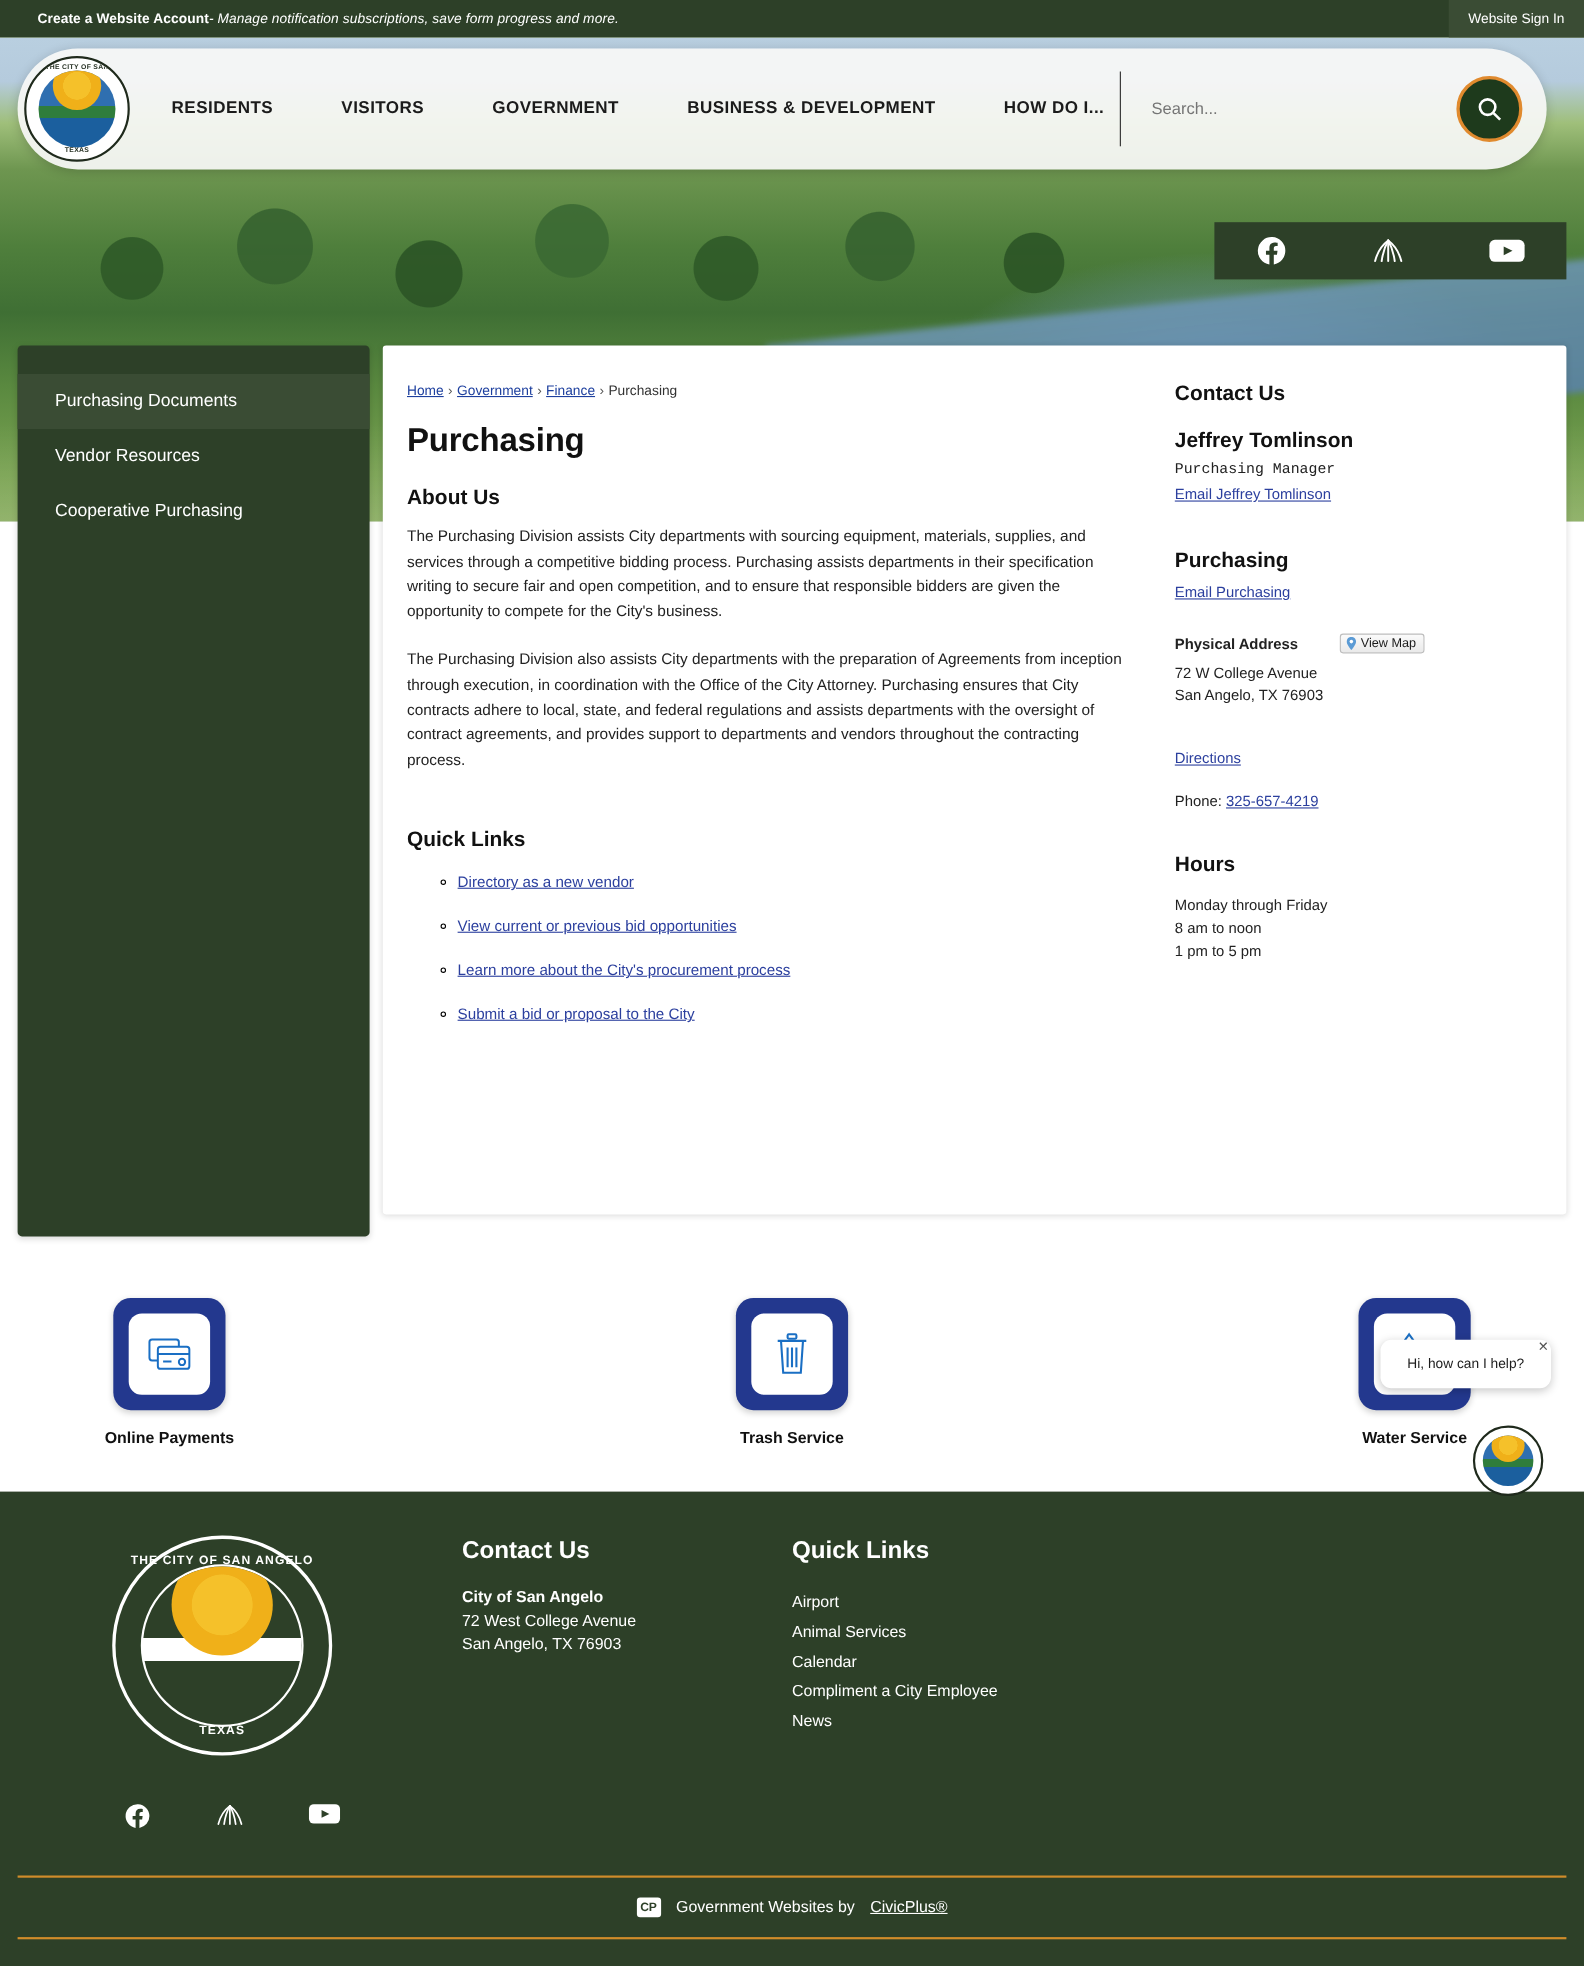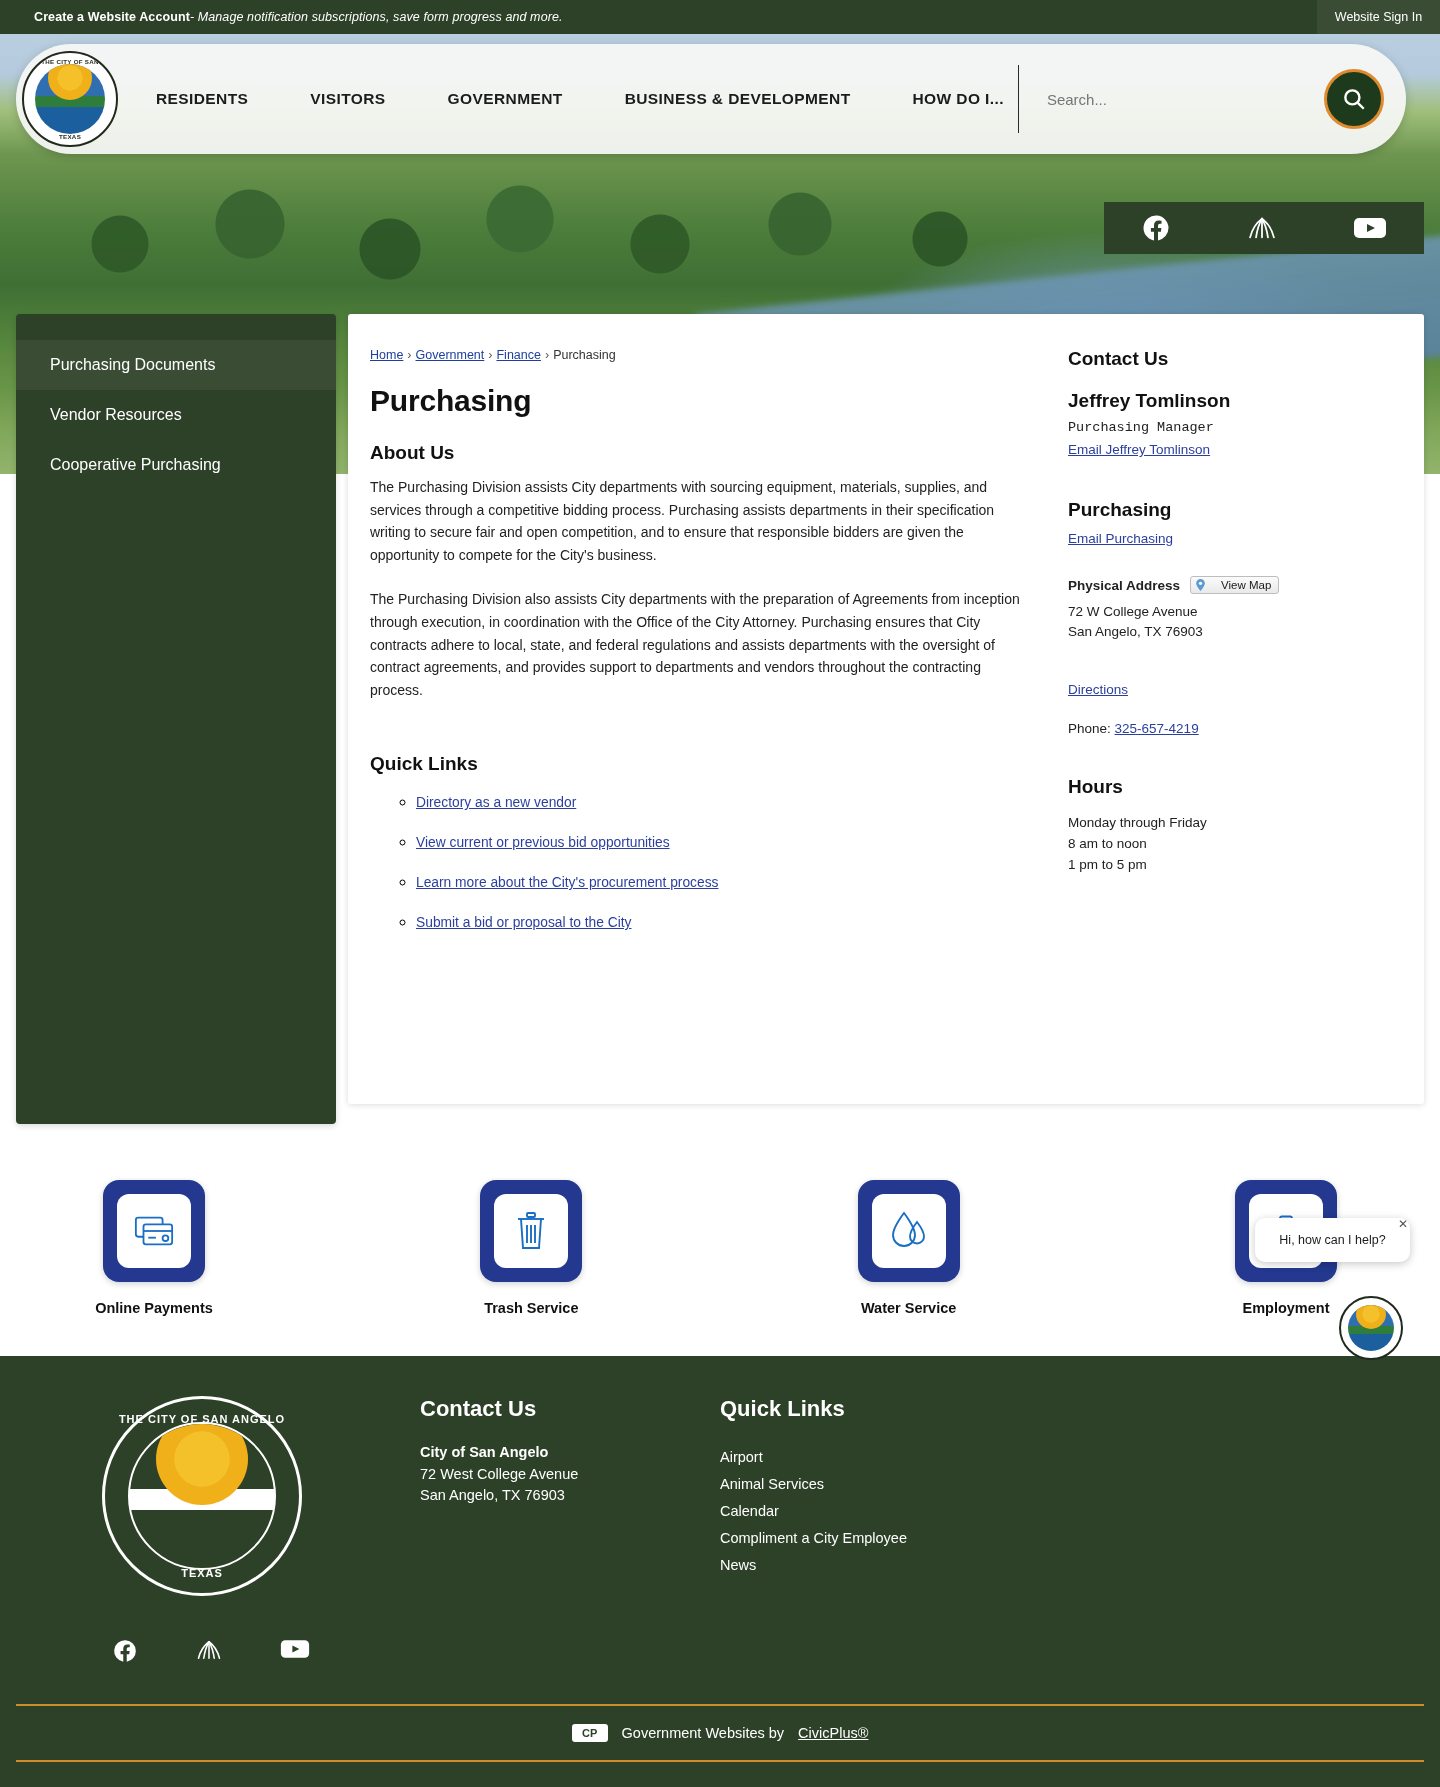--- a/index.html
+++ b/index.html
@@ -243,25 +243,25 @@
     color: #222;
   }
   .rc-h2 { font-size: 19px; font-weight:bold; color:#111; margin-bottom: 20px; }
   .rc-name { font-size: 19px; font-weight:bold; color:#111; margin-bottom: 8px; }
   .rc-sub { font-size: 13.5px; margin-bottom: 7px; font-family: Liberation Mono, monospace; }
   .rc-link { color: #2b3f9e; text-decoration: underline; font-size: 13.5px; cursor:pointer; display:inline-block; }
   .rc-h3 { font-size: 19px; font-weight:bold; color:#111; margin: 42px 0 10px 0; }
   .addr-row { display:flex; align-items:center; gap:10px; margin: 30px 0 8px 0; }
   .addr-label { font-size: 13.5px; font-weight: bold; }
   .viewmap {
-    display:inline-flex; align-items:flex-end; gap:16px;
+    display:inline-flex; align-items:flex-end; gap:4px;
     background: linear-gradient(to bottom,#fbfbfb,#e9e9e9);
     border: 1px solid #bdbdbd; border-radius: 3px;
     font-size: 11.5px; color:#1a1a1a; padding: 2px 7px 2px 5px;
-    cursor:pointer; white-space:nowrap;
+    cursor:pointer; white-space:nowrap;margin-left:28px;
   }
   .addr-line { font-size: 13.5px; line-height: 20px; }
   .rc-gap { height: 40px; }
   .phone-row { margin-top: 24px; font-size: 13.5px; }
   .rc-h4 { font-size: 19px; font-weight:bold; color:#111; margin: 40px 0 14px 0; }
   .hours-line { font-size: 13.5px; line-height: 21px; }
 
   
   .chat-bubble {
     position: absolute;
@@ -348,21 +348,21 @@
   .foot-link { font-size: 14.5px; line-height: 27px; display:block; color:#fff; text-decoration:none; cursor:pointer; }
 
   .cp-bar {
     margin: 36px 16px 18px 16px;
     border-top: 2px solid #d08c2a; border-bottom: 2px solid #d08c2a;
     padding: 18px 0;
     display:flex; align-items:center; justify-content:center; gap: 14px;
     font-size: 14.5px;
   }
   .cp-logo {
-    width: 36px; height: 18px; background:#fff; border-radius: 3px;
+    width: 22px; height: 18px; background:#fff; border-radius: 3px;
     display:flex; align-items:center; justify-content:center;
     color:#2d4028; font-size: 11px; font-weight:bold;
   }
   .cp-bar a { color:#fff; text-decoration: underline; }
   .foot-spacer { height: 22px; }
 </style>
 </head>
 <body>
 
 <div class="topbar">
@@ -548,33 +548,20 @@
       <svg width="40" height="42" viewBox="0 0 40 42" fill="none" stroke="#1a6fc4" stroke-width="1.9">
         <path d="M15 3 C15 3 4 17 4 25 a11 11 0 0022 0 C26 17 15 3 15 3z"></path>
         <path d="M28 12 C28 12 21 21 21 26.5 a7 7 0 0014 0 C35 21 28 12 28 12z"></path>
       </svg>
     </div>
       </div>
     <div class="icon-label">Water Service</div>
   </div>
 
 
-  <div class="icon-item">
-    <div class="icon-tile">
-        <div class="inner">
-      <svg width="42" height="36" viewBox="0 0 42 36" fill="none" stroke="#1a6fc4" stroke-width="1.9">
-        <rect x="3" y="9" width="36" height="24" rx="2.5"></rect>
-        <path d="M15 9 V5.5 a2 2 0 012-2 h8 a2 2 0 012 2 V9"></path>
-        <line x1="3" y1="19" x2="39" y2="19"></line>
-        <rect x="18" y="16" width="6" height="6" rx="1" fill="#ffffff"></rect>
-      </svg>
-    </div>
-      </div>
-    <div class="icon-label">Employment</div>
-  </div>
 </div>
 
 <footer>
   <div class="foot-grid">
 
     <div class="foot-seal-col">
       <div class="foot-seal">
         <div class="foot-seal-inner">
           <div class="foot-seal-sun"></div>
         </div>

